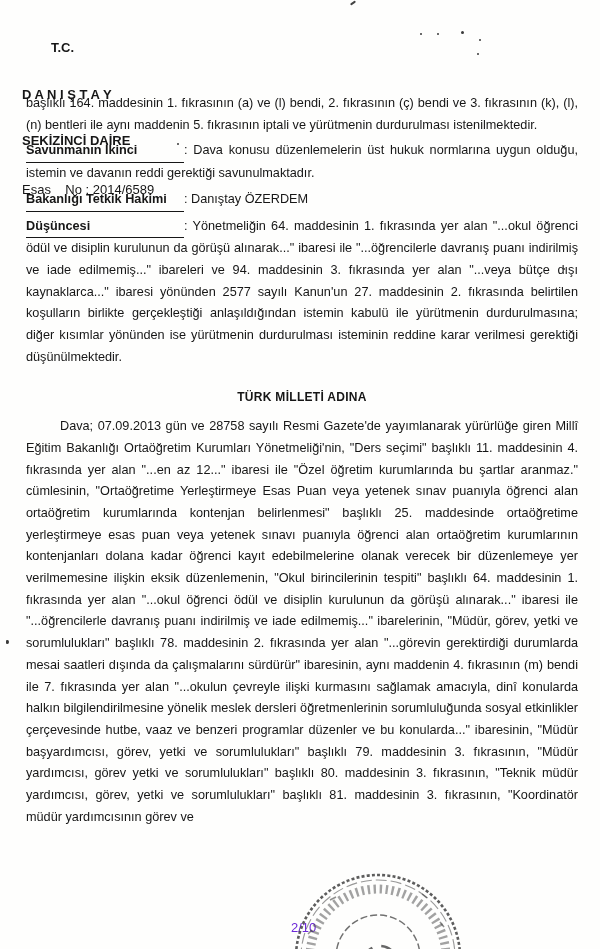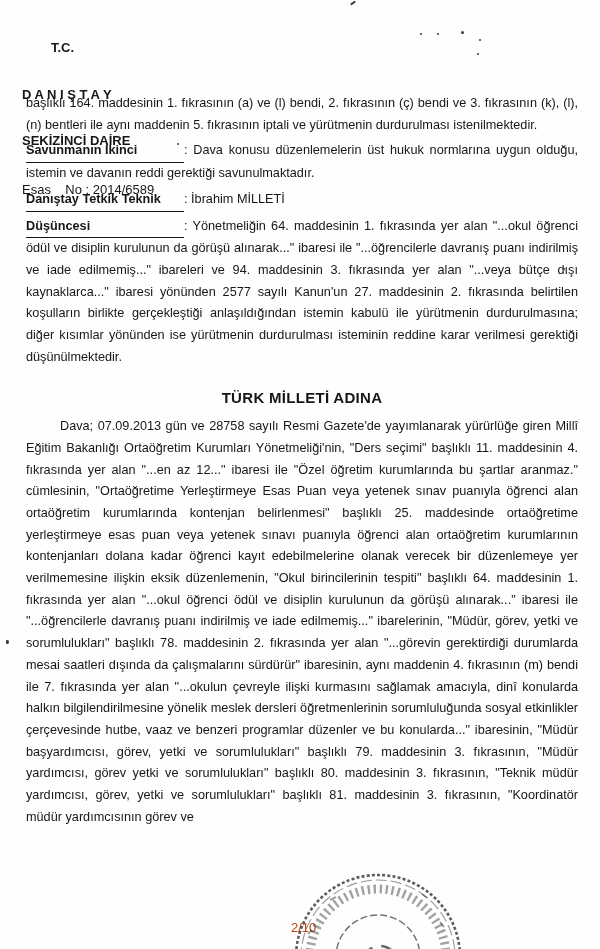--- a/index.html
+++ b/index.html
@@ -30,27 +30,27 @@
   }
   .body-text p{margin:4px;}
   .indent{text-indent:34px;}
   .tab-label{
     display:inline-block;
     min-width:158px;
     font-weight:bold;
     border-bottom:1.6px solid #161616;
   }
   .section-heading{
-    text-align:center;font-weight:bold;font-size:15px;
+    text-align:center;font-weight:bold;font-size:12px;
     margin:19px 0 7px 0;letter-spacing:.3px;
   }
   
   .page-number{
     position:absolute;left:291px;top:920px;
-    font-size:13px;color:#c2410c;
+    font-size:13px;color:#6d28d9;
   }
   
   .seal{position:absolute;left:290px;top:870px;z-index:3;}
   
   .speck{position:absolute;background:#3a3a3a;border-radius:50%;width:2px;height:2px;}
   .tickmark{position:absolute;left:350px;top:2px;width:6px;height:2px;background:#444;transform:rotate(-35deg);border-radius:1px;}
 </style>
 </head>
 <body>
 
@@ -62,21 +62,21 @@
     <div>SEKİZİNCİ DAİRE</div>
     <div class="esas-line"><span class="esas-label">Esas    No : </span><span class="esas-value">2014/6589</span></div>
   </div>
 
   <div class="body-text">
 
     <p>başlıklı 164. maddesinin 1. fıkrasının (a) ve (l) bendi, 2. fıkrasının (ç) bendi ve 3. fıkrasının (k), (l), (n) bentleri ile aynı maddenin 5. fıkrasının iptali ve yürütmenin durdurulması istenilmektedir.</p>
 
     <p><span class="tab-label">Savunmanın İkinci</span><span>: Dava konusu düzenlemelerin üst hukuk normlarına uygun olduğu, istemin ve davanın reddi gerektiği savunulmaktadır.</span></p>
 
-    <p><span class="tab-label">Danıştay Tetkik Teknik</span><span>: İbrahim MİLLETİ</span></p>
+    <p><span class="tab-label">Bakanlığı Tetkik Hakimi</span><span>: Danıştay ÖZERDEM</span></p>
 
     <p><span class="tab-label">Düşüncesi</span><span>: Yönetmeliğin 64. maddesinin 1. fıkrasında yer alan "...okul öğrenci ödül ve disiplin kurulunun da görüşü alınarak..." ibaresi ile "...öğrencilerle davranış puanı indirilmiş ve iade edilmemiş..." ibareleri ve 94. maddesinin 3. fıkrasında yer alan "...veya bütçe dışı kaynaklarca..." ibaresi yönünden 2577 sayılı Kanun'un 27. maddesinin 2. fıkrasında belirtilen koşulların birlikte gerçekleştiği anlaşıldığından istemin kabulü ile yürütmenin durdurulmasına; diğer kısımlar yönünden ise yürütmenin durdurulması isteminin reddine karar verilmesi gerektiği düşünülmektedir.</span></p>
 
     <div class="section-heading">TÜRK MİLLETİ ADINA</div>
 
 
     <p class="indent">Dava; 07.09.2013 gün ve 28758 sayılı Resmi Gazete'de yayımlanarak yürürlüğe giren Millî Eğitim Bakanlığı Ortaöğretim Kurumları Yönetmeliği'nin, "Ders seçimi" başlıklı 11. maddesinin 4. fıkrasında yer alan "...en az 12..." ibaresi ile "Özel öğretim kurumlarında bu şartlar aranmaz." cümlesinin, "Ortaöğretime Yerleştirmeye Esas Puan veya yetenek sınav puanıyla öğrenci alan ortaöğretim kurumlarında kontenjan belirlenmesi" başlıklı 25. maddesinde ortaöğretime yerleştirmeye esas puan veya yetenek sınavı puanıyla öğrenci alan ortaöğretim kurumlarının kontenjanları dolana kadar öğrenci kayıt edebilmelerine olanak verecek bir düzenlemeye yer verilmemesine ilişkin eksik düzenlemenin, "Okul birincilerinin tespiti" başlıklı 64. maddesinin 1. fıkrasında yer alan "...okul öğrenci ödül ve disiplin kurulunun da görüşü alınarak..." ibaresi ile "...öğrencilerle davranış puanı indirilmiş ve iade edilmemiş..." ibarelerinin, "Müdür, görev, yetki ve sorumlulukları" başlıklı 78. maddesinin 2. fıkrasında yer alan "...görevin gerektirdiği durumlarda mesai saatleri dışında da çalışmalarını sürdürür" ibaresinin, aynı maddenin 4. fıkrasının (m) bendi ile 7. fıkrasında yer alan "...okulun çevreyle ilişki kurmasını sağlamak amacıyla, dinî konularda halkın bilgilendirilmesine yönelik meslek dersleri öğretmenlerinin sorumluluğunda sosyal etkinlikler çerçevesinde hutbe, vaaz ve benzeri programlar düzenler ve bu konularda..." ibaresinin, "Müdür başyardımcısı, görev, yetki ve sorumlulukları" başlıklı 79. maddesinin 3. fıkrasının, "Müdür yardımcısı, görev yetki ve sorumlulukları" başlıklı 80. maddesinin 3. fıkrasının, "Teknik müdür yardımcısı, görev, yetki ve sorumlulukları" başlıklı 81. maddesinin 3. fıkrasının, "Koordinatör müdür yardımcısının görev ve</p>
 
   </div>
 

